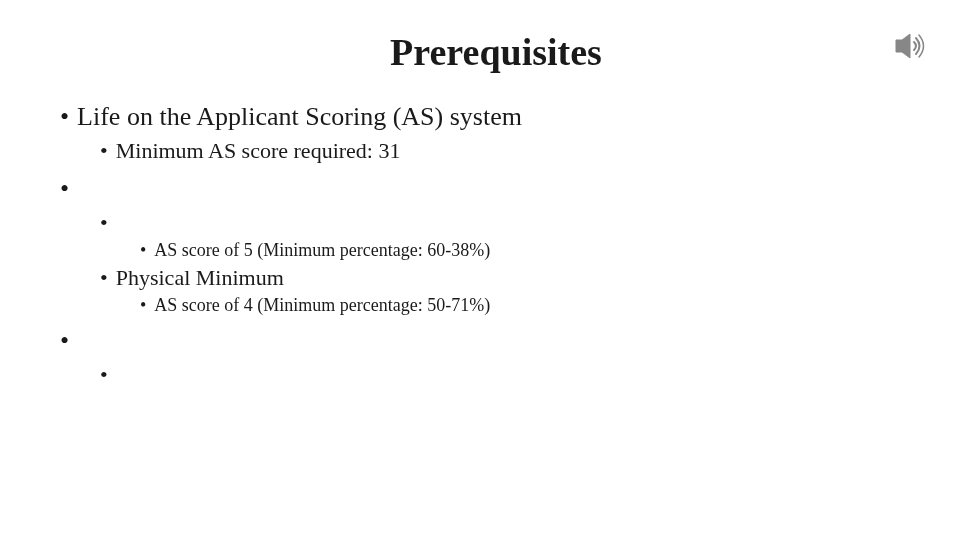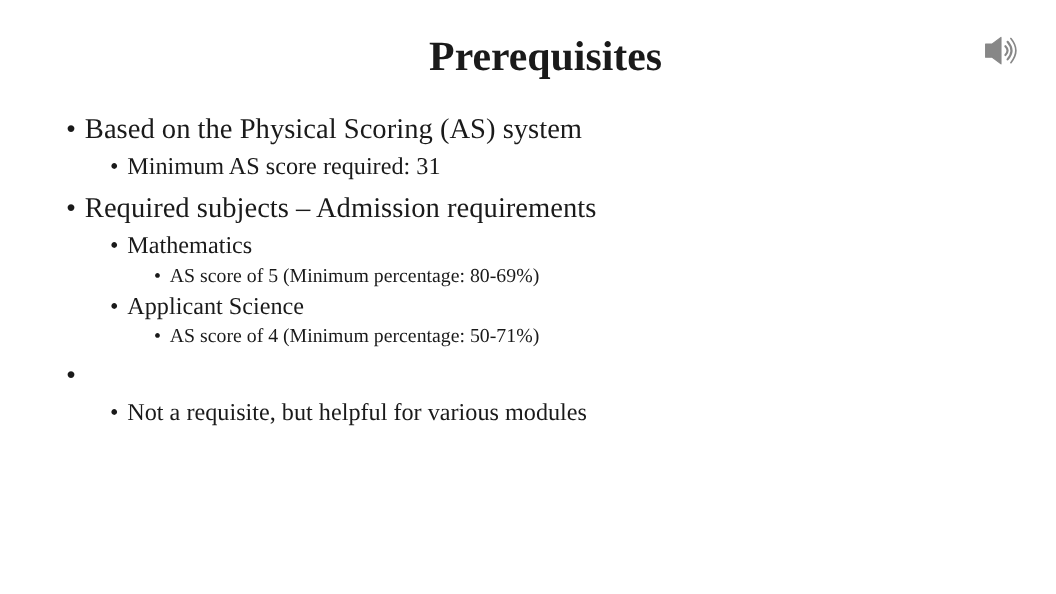--- a/index.html
+++ b/index.html
@@ -99,57 +99,54 @@
     </svg>
   </div>
 
   <h1 class="title">Prerequisites</h1>
 
   <div class="content">
 
     <div class="section-gap-sm">
       <div class="level1">
         <span class="bullet">•</span>
-        <span>Based on the Physical Scoring (AS) system</span>
+        <span>Life on the Applicant Scoring (AS) system</span>
       </div>
       <div class="level2 section-gap">
         <span class="bullet">•</span>
         <span>Minimum AS score required: 31</span>
       </div>
     </div>
 
     <div class="section-gap-sm">
       <div class="level1">
         <span class="bullet">•</span>
-        <span>Required subjects – Admission requirements</span>
       </div>
 
       <div class="level2 section-gap-sm">
         <span class="bullet">•</span>
-        <span>Mathematics</span>
       </div>
       <div class="level3 section-gap-sm">
         <span class="bullet">•</span>
-        <span>AS score of 5 (Minimum percentage: 80-69%)</span>
+        <span>AS score of 5 (Minimum percentage: 60-38%)</span>
       </div>
 
       <div class="level2 section-gap-sm">
         <span class="bullet">•</span>
-        <span>Applicant Science</span>
+        <span>Physical Minimum</span>
       </div>
       <div class="level3 section-gap">
         <span class="bullet">•</span>
         <span>AS score of 4 (Minimum percentage: 50-71%)</span>
       </div>
     </div>
 
     <div class="section-gap-sm">
       <div class="level1">
         <span class="bullet">•</span>
       </div>
       <div class="level2">
         <span class="bullet">•</span>
-        <span>Not a requisite, but helpful for various modules</span>
       </div>
     </div>
 
   </div>
 </div>
 
 </body></html>

